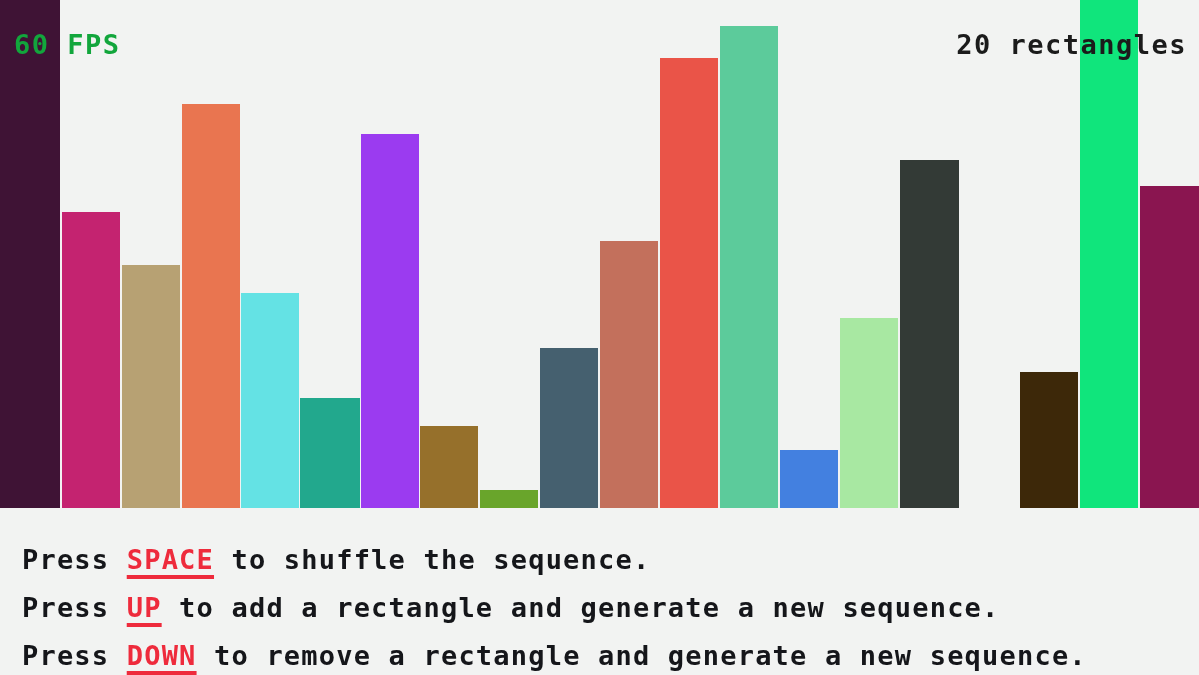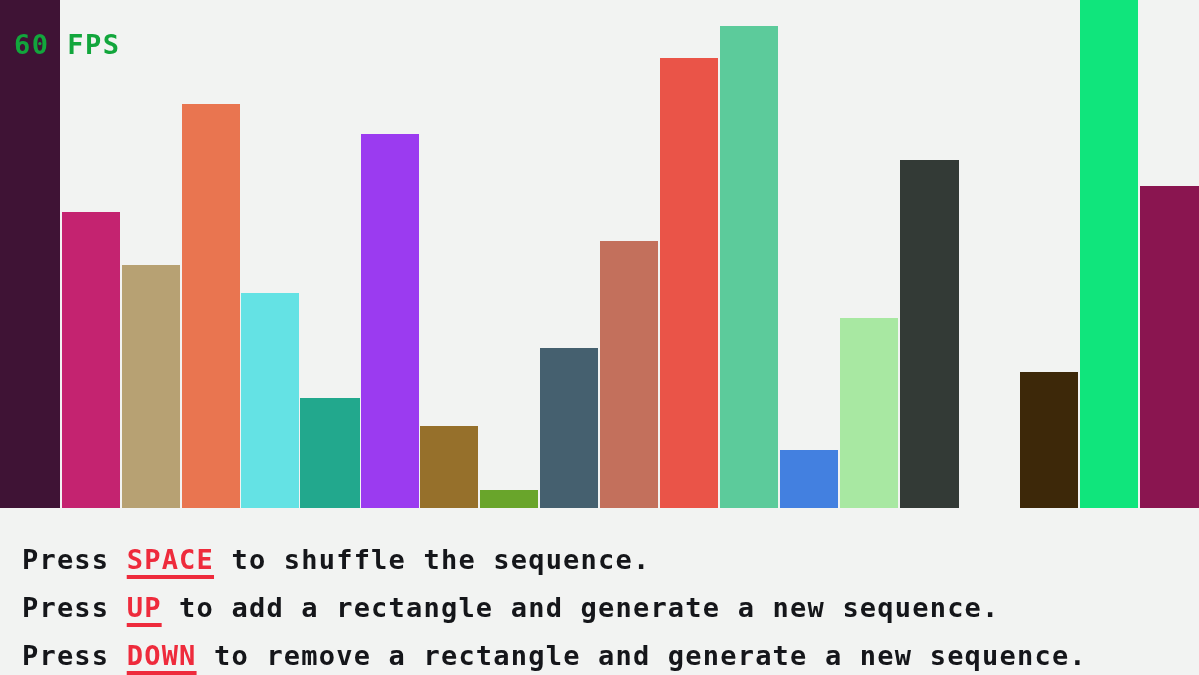--- a/index.html
+++ b/index.html
@@ -104,20 +104,21 @@
       <div class="bar" style="left: 780px; width: 58px; height: 58px; background: rgb(67, 128, 224);"></div>
       <div class="bar" style="left: 840px; width: 58px; height: 190px; background: rgb(168, 232, 162);"></div>
       <div class="bar" style="left: 900px; width: 59px; height: 348px; background: rgb(51, 58, 54);"></div>
       <div class="bar" style="left: 1020px; width: 58px; height: 136px; background: rgb(61, 40, 9);"></div>
       <div class="bar" style="left: 1080px; width: 58px; height: 508px; background: rgb(16, 229, 124);"></div>
       <div class="bar" style="left: 1140px; width: 59px; height: 322px; background: rgb(138, 21, 80);"></div>
     </div>
 
   <div class="hud" id="fps-counter">60 FPS</div>
 
+  <div class="hud" id="rect-count">20 rectangles</div>
 
   <div id="instructions">
       <div class="instruction-line"><span>Press </span><span class="key">SPACE</span><span> to shuffle the sequence.</span></div>
       <div class="instruction-line"><span>Press </span><span class="key">UP</span><span> to add a rectangle and generate a new sequence.</span></div>
       <div class="instruction-line"><span>Press </span><span class="key">DOWN</span><span> to remove a rectangle and generate a new sequence.</span></div>
     </div>
 
 </div>
 
 </body></html>

